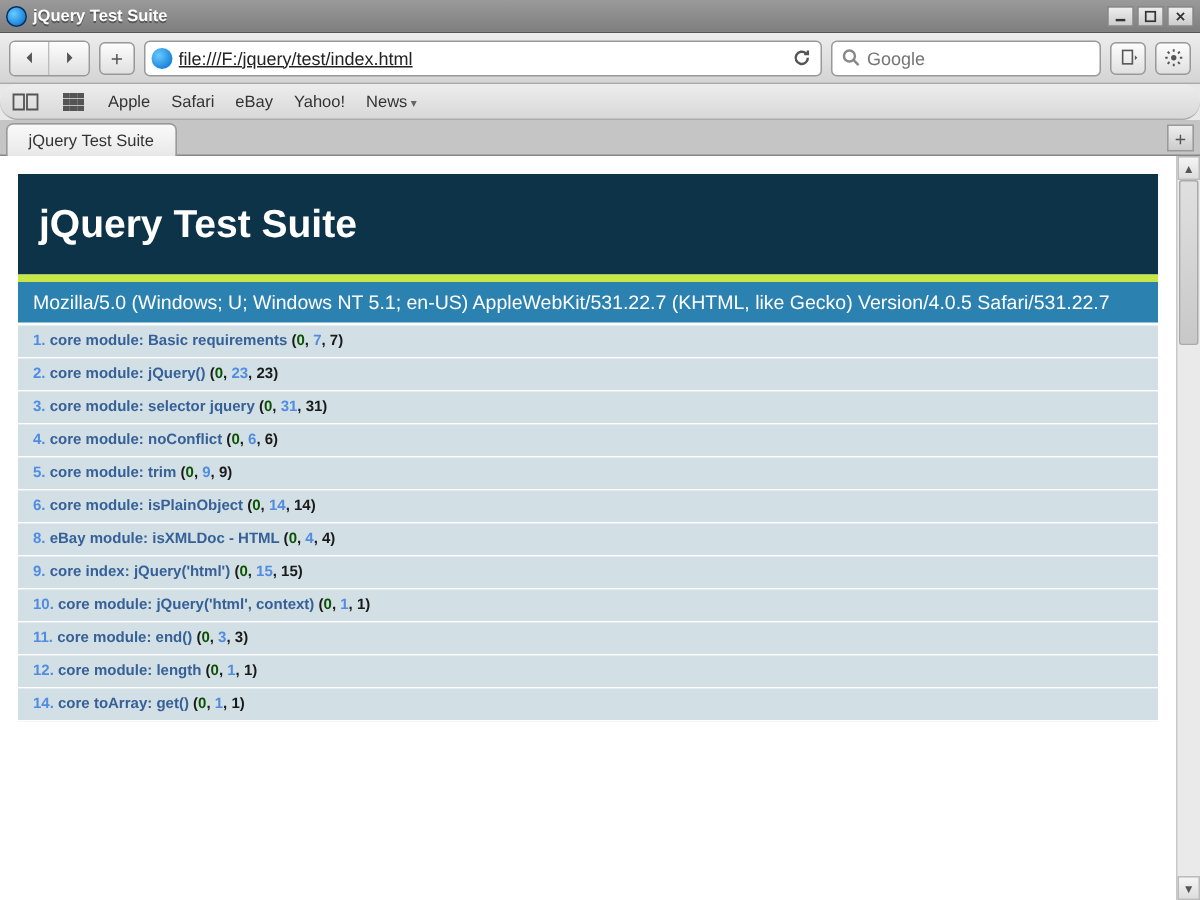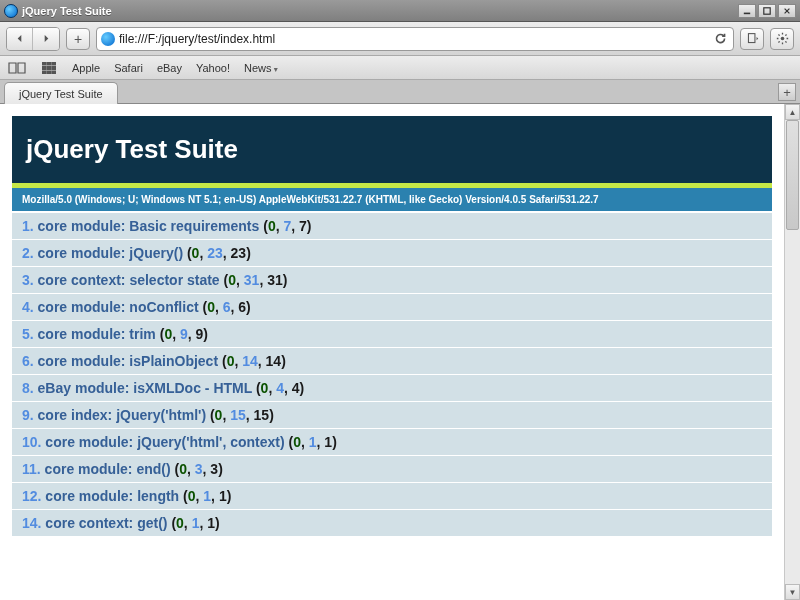--- a/index.html
+++ b/index.html
@@ -15,32 +15,32 @@
 
 
 .toolbar { height:34px; background:linear-gradient(#ededed,#d4d4d4); border-bottom:1px solid #aaa; display:flex; align-items:center; padding:0 6px; gap:6px; }
 .navbtns { display:flex; border:1px solid #999; border-radius:4px; overflow:hidden; }
 .navbtn { width:26px; height:22px; background:linear-gradient(#fdfdfd,#e0e0e0); display:flex; align-items:center; justify-content:center; border-right:1px solid #bbb; cursor:pointer; }
 .navbtn:last-child { border-right:none; }
 .navbtn svg { width:9px; height:9px; fill:#555; }
 .addbtn { width:24px; height:22px; border:1px solid #999; border-radius:4px; background:linear-gradient(#fdfdfd,#e0e0e0); display:flex; align-items:center; justify-content:center; font-size:14px; color:#555; cursor:pointer; }
 .urlbar { flex:1; height:24px; border:1px solid #999; border-radius:4px; background:#fff; display:flex; align-items:center; padding:0 4px; gap:4px; }
 .siteicon { width:14px; height:14px; border-radius:50%; background:radial-gradient(circle at 35% 35%,#6cf,#06c); }
-.urlinput { flex:1; border:none; outline:none; font-size:12px; color:#222; background:transparent; }
+.urlinput { flex:1; border:none; outline:none; font-size:12px; color:#222; background:transparent;text-decoration:underline; }
 .reload { width:18px; height:18px; display:flex; align-items:center; justify-content:center; cursor:pointer; }
 .reload svg { width:13px; height:13px; fill:none; stroke:#555; stroke-width:2; }
 .searchbar { width:180px; height:24px; border:1px solid #999; border-radius:4px; background:#fff; display:flex; align-items:center; padding:0 6px; gap:4px; }
 .searchicon { width:13px; height:13px; }
 .searchicon svg { fill:none; stroke:#888; stroke-width:2; }
 .searchinput { flex:1; border:none; outline:none; font-size:12px; color:#888; background:transparent; }
 .tbtn { width:24px; height:22px; border:1px solid #999; border-radius:4px; background:linear-gradient(#fdfdfd,#e0e0e0); display:flex; align-items:center; justify-content:center; cursor:pointer; }
 .tbtn svg { width:13px; height:13px; fill:#555; }
 
 
-.bookbar { height:24px; background:linear-gradient(#ededed,#d8d8d8); border-bottom:1px solid #aaa; display:flex; align-items:center; padding:0 8px; gap:14px; font-size:11px; color:#333; }
+.bookbar { height:24px; background:linear-gradient(#ededed,#d8d8d8); border-bottom:1px solid #aaa; display:flex; align-items:center; padding:0 8px; gap:14px; font-size:11px; color:#333;border-radius:12px; }
 .bkicon { width:18px; height:14px; display:flex; align-items:center; justify-content:center; cursor:pointer; }
 .bkicon svg { fill:#555; stroke:#555; }
 .bklink { cursor:pointer; }
 .bklink.menu::after { content:" ▾"; font-size:8px; color:#666; }
 
 
 .tabstrip { height:24px; background:#c5c5c5; display:flex; align-items:flex-end; position:relative; border-bottom:1px solid #888; }
 .tab { height:22px; background:linear-gradient(#fafafa,#e8e8e8); border:1px solid #999; border-bottom:none; border-radius:5px 5px 0 0; padding:0 14px; display:flex; align-items:center; font-size:11px; color:#333; margin-left:4px; position:relative; top:1px; cursor:pointer; }
 .newtab { position:absolute; right:4px; top:3px; width:18px; height:18px; background:linear-gradient(#eee,#ccc); border:1px solid #999; display:flex; align-items:center; justify-content:center; font-size:13px; color:#555; cursor:pointer; }
 
@@ -50,23 +50,23 @@
 .vscroll { width:16px; background:#eaeaea; border-left:1px solid #c8c8c8; position:relative; }
 .vscroll .up, .vscroll .down { height:16px; background:linear-gradient(#f5f5f5,#ddd); border:1px solid #bbb; display:flex; align-items:center; justify-content:center; font-size:8px; color:#555; cursor:pointer; }
 .vscroll .down { position:absolute; bottom:0; left:0; right:0; }
 .vscroll .thumb { position:absolute; top:16px; left:1px; right:1px; height:110px; background:linear-gradient(#e0e0e0,#c8c8c8); border:1px solid #aaa; border-radius:2px; cursor:pointer; }
 
 
 .qpage { padding:12px 12px 0 12px; }
 .qhdr { background:#0d3349; padding:18px 14px; }
 .qhdr h1 { color:#fff; font-size:26px; font-weight:bold; font-family:"Trebuchet MS",Helvetica,Arial,sans-serif; letter-spacing:0px; }
 .qgreen { height:5px; background:#c6e746; }
-.quainfo { background:#2b81af; color:#fff; font-size:10px; font-weight:bold; padding:6px 10px; }
+.quainfo { background:#2b81af; color:#fff; font-size:13px; font-weight:normal; padding:6px 10px; }
 .qlist { margin-top:2px; }
-.qrow { background:#d2e0e6; border-bottom:1px solid #fff; padding:5px 10px; font-size:14px; cursor:pointer; }
+.qrow { background:#d2e0e6; border-bottom:1px solid #fff; padding:5px 10px; font-size:10px; cursor:pointer; }
 .qrow:nth-child(odd){ background:#d2e0e6; }
 .qrow:nth-child(even){ background:#d2e0e6; }
 .qrow .num { color:#528ce0; font-weight:bold; }
 .qrow .mod { color:#366097; font-weight:bold; }
 .qrow .paren { color:#1a1a1a; font-weight:bold; }
 .qrow .fail { color:#0b5200; font-weight:bold; }
 .qrow .pass1 { color:#528ce0; font-weight:bold; }
 .qrow .pass2 { color:#1a1a1a; font-weight:bold; }
 </style>
 </head>
@@ -111,20 +111,27 @@
   </div>
   <div class="addbtn">+</div>
   <div class="urlbar">
     <span class="siteicon"></span>
     <input class="urlinput" value="file:///F:/jquery/test/index.html" style="">
     <span class="reload">
         <svg viewBox="0 0 16 16">
           <path d="M13 8a5 5 0 1 1-1.5-3.5M13 2v3h-3"></path>
         </svg>
       </span>
+  </div>
+  <div class="searchbar">
+    <span class="searchicon"><svg viewBox="0 0 16 16">
+          <circle cx="6.5" cy="6.5" r="4.5"></circle>
+          <path d="M10 10l4 4"></path>
+        </svg></span>
+    <input class="searchinput" placeholder="Google" style="">
   </div>
   <div class="tbtn">
       <svg viewBox="0 0 16 16">
         <rect x="3" y="2" width="8" height="11" fill="none" stroke="#555" stroke-width="1.3"></rect>
         <path d="M13 6l2 2-2 2z" fill="#555"></path>
       </svg>
     </div>
   <div class="tbtn">
       <svg viewBox="0 0 16 16">
         <circle cx="8" cy="8" r="2.2" fill="#555"></circle>
@@ -170,30 +177,30 @@
   <div class="page">
     <div class="qpage">
       <div class="qhdr">
         <h1>jQuery Test Suite</h1>
       </div>
       <div class="qgreen"></div>
       <div class="quainfo">Mozilla/5.0 (Windows; U; Windows NT 5.1; en-US) AppleWebKit/531.22.7 (KHTML, like Gecko) Version/4.0.5 Safari/531.22.7</div>
       <div class="qlist" id="qlist">
           <div class="qrow"><span class="num">1. </span><span class="mod">core module: Basic requirements </span><span class="paren">(</span><span class="fail">0</span><span class="paren">, </span><span class="pass1">7</span><span class="paren">, </span><span class="pass2">7</span><span class="paren">)</span></div>
           <div class="qrow"><span class="num">2. </span><span class="mod">core module: jQuery() </span><span class="paren">(</span><span class="fail">0</span><span class="paren">, </span><span class="pass1">23</span><span class="paren">, </span><span class="pass2">23</span><span class="paren">)</span></div>
-          <div class="qrow"><span class="num">3. </span><span class="mod">core context: selector state </span><span class="paren">(</span><span class="fail">0</span><span class="paren">, </span><span class="pass1">31</span><span class="paren">, </span><span class="pass2">31</span><span class="paren">)</span></div>
+          <div class="qrow"><span class="num">3. </span><span class="mod">core module: selector jquery </span><span class="paren">(</span><span class="fail">0</span><span class="paren">, </span><span class="pass1">31</span><span class="paren">, </span><span class="pass2">31</span><span class="paren">)</span></div>
           <div class="qrow"><span class="num">4. </span><span class="mod">core module: noConflict </span><span class="paren">(</span><span class="fail">0</span><span class="paren">, </span><span class="pass1">6</span><span class="paren">, </span><span class="pass2">6</span><span class="paren">)</span></div>
           <div class="qrow"><span class="num">5. </span><span class="mod">core module: trim </span><span class="paren">(</span><span class="fail">0</span><span class="paren">, </span><span class="pass1">9</span><span class="paren">, </span><span class="pass2">9</span><span class="paren">)</span></div>
           <div class="qrow"><span class="num">6. </span><span class="mod">core module: isPlainObject </span><span class="paren">(</span><span class="fail">0</span><span class="paren">, </span><span class="pass1">14</span><span class="paren">, </span><span class="pass2">14</span><span class="paren">)</span></div>
           <div class="qrow"><span class="num">8. </span><span class="mod">eBay module: isXMLDoc - HTML </span><span class="paren">(</span><span class="fail">0</span><span class="paren">, </span><span class="pass1">4</span><span class="paren">, </span><span class="pass2">4</span><span class="paren">)</span></div>
           <div class="qrow"><span class="num">9. </span><span class="mod">core index: jQuery('html') </span><span class="paren">(</span><span class="fail">0</span><span class="paren">, </span><span class="pass1">15</span><span class="paren">, </span><span class="pass2">15</span><span class="paren">)</span></div>
           <div class="qrow"><span class="num">10. </span><span class="mod">core module: jQuery('html', context) </span><span class="paren">(</span><span class="fail">0</span><span class="paren">, </span><span class="pass1">1</span><span class="paren">, </span><span class="pass2">1</span><span class="paren">)</span></div>
           <div class="qrow"><span class="num">11. </span><span class="mod">core module: end() </span><span class="paren">(</span><span class="fail">0</span><span class="paren">, </span><span class="pass1">3</span><span class="paren">, </span><span class="pass2">3</span><span class="paren">)</span></div>
           <div class="qrow"><span class="num">12. </span><span class="mod">core module: length </span><span class="paren">(</span><span class="fail">0</span><span class="paren">, </span><span class="pass1">1</span><span class="paren">, </span><span class="pass2">1</span><span class="paren">)</span></div>
-          <div class="qrow"><span class="num">14. </span><span class="mod">core context: get() </span><span class="paren">(</span><span class="fail">0</span><span class="paren">, </span><span class="pass1">1</span><span class="paren">, </span><span class="pass2">1</span><span class="paren">)</span></div>
+          <div class="qrow"><span class="num">14. </span><span class="mod">core toArray: get() </span><span class="paren">(</span><span class="fail">0</span><span class="paren">, </span><span class="pass1">1</span><span class="paren">, </span><span class="pass2">1</span><span class="paren">)</span></div>
         </div>
     </div>
   </div>
   <div class="vscroll">
     <div class="up">▲</div>
     <div class="thumb"></div>
     <div class="down">▼</div>
   </div>
 </div>
 

